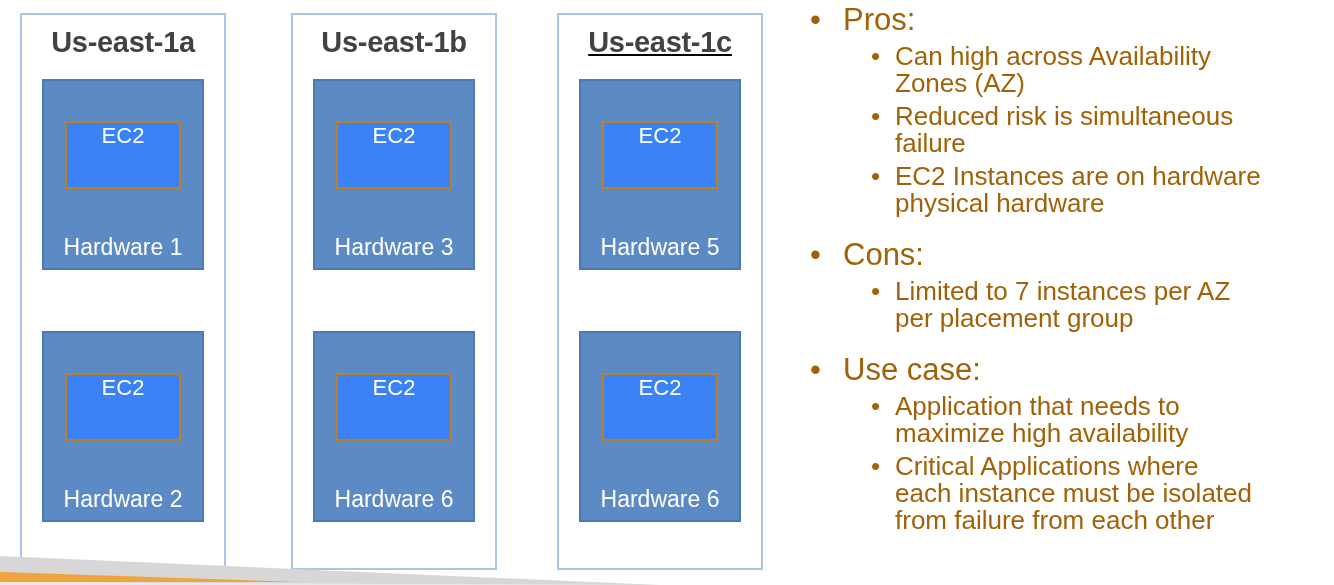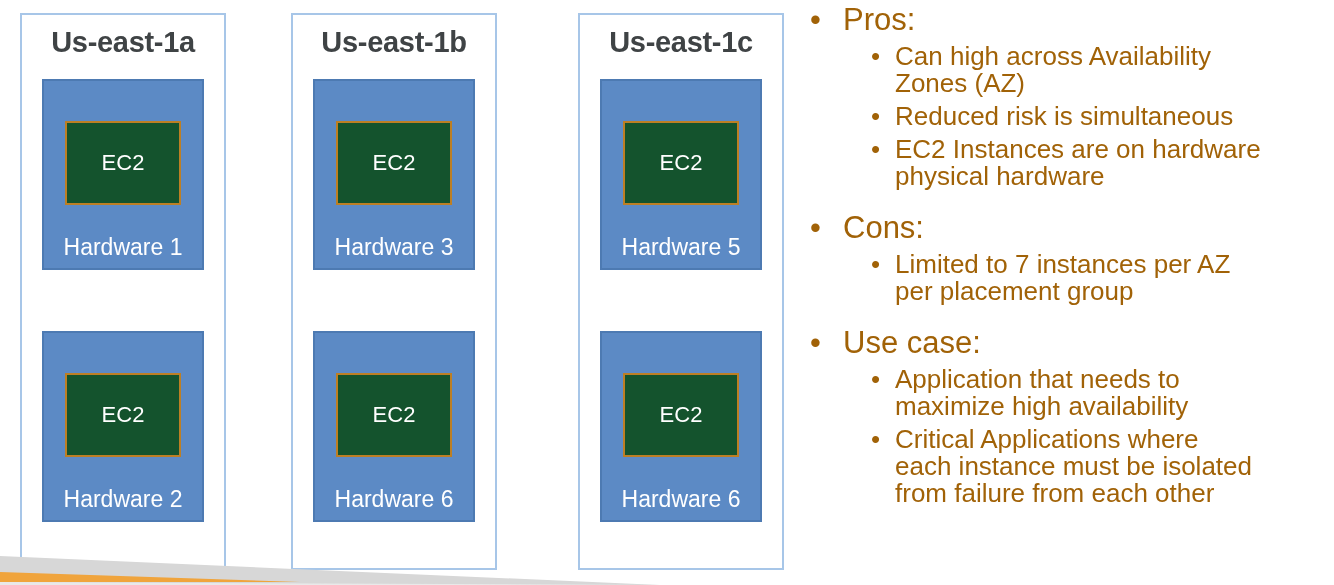--- a/index.html
+++ b/index.html
@@ -17,21 +17,21 @@
     position: absolute;
     top: 13px;
     width: 206px;
     height: 557px;
     border: 2px solid #a7c6e8;
     background: #ffffff;
     padding-top: 11px;
   }
   .az-1 { left: 20px; }
   .az-2 { left: 291px; }
-  .az-3 { left: 578px; }
+  .az-3 { left: 557px; text-decoration: underline; }
 
   .az-title {
     text-align: center;
     font-weight: 700;
     font-size: 29px;
     color: #3f4345;
     letter-spacing: -0.3px;
   }
 
   .hw-box {
@@ -41,26 +41,26 @@
     width: 162px;
     height: 191px;
     background: #5c8ac5;
     border: 2px solid #4d7ab2;
   }
   .hw-top { top: 64px; }
   .hw-bottom { top: 316px; }
 
   .ec2-box {
     width: 116px;
-    height: 84px;
+    height: 68px;
     margin: 40px auto 0;
-    background: #14532d;
+    background: #3b82f6;
     border: 2px solid #bd7f24;
     display: flex;
-    align-items: center;
+    align-items: flex-start;
     justify-content: center;
   }
   .ec2-label {
     color: #ffffff;
     font-size: 22px;
   }
   .hw-label {
     position: absolute;
     bottom: 7px;
     left: 0;
@@ -180,20 +180,21 @@
 
       <li class="sec">
         <span class="sec-label">Pros:</span>
         <ul>
           <li class="sub">
             <span class="line">Can high across Availability</span>
             <span class="line">Zones (AZ)</span>
           </li>
           <li class="sub">
             <span class="line">Reduced risk is simultaneous</span>
+            <span class="line">failure</span>
           </li>
           <li class="sub">
             <span class="line">EC2 Instances are on hardware</span>
             <span class="line">physical hardware</span>
           </li>
         </ul>
       </li>
 
       <li class="sec">
         <span class="sec-label">Cons:</span>

